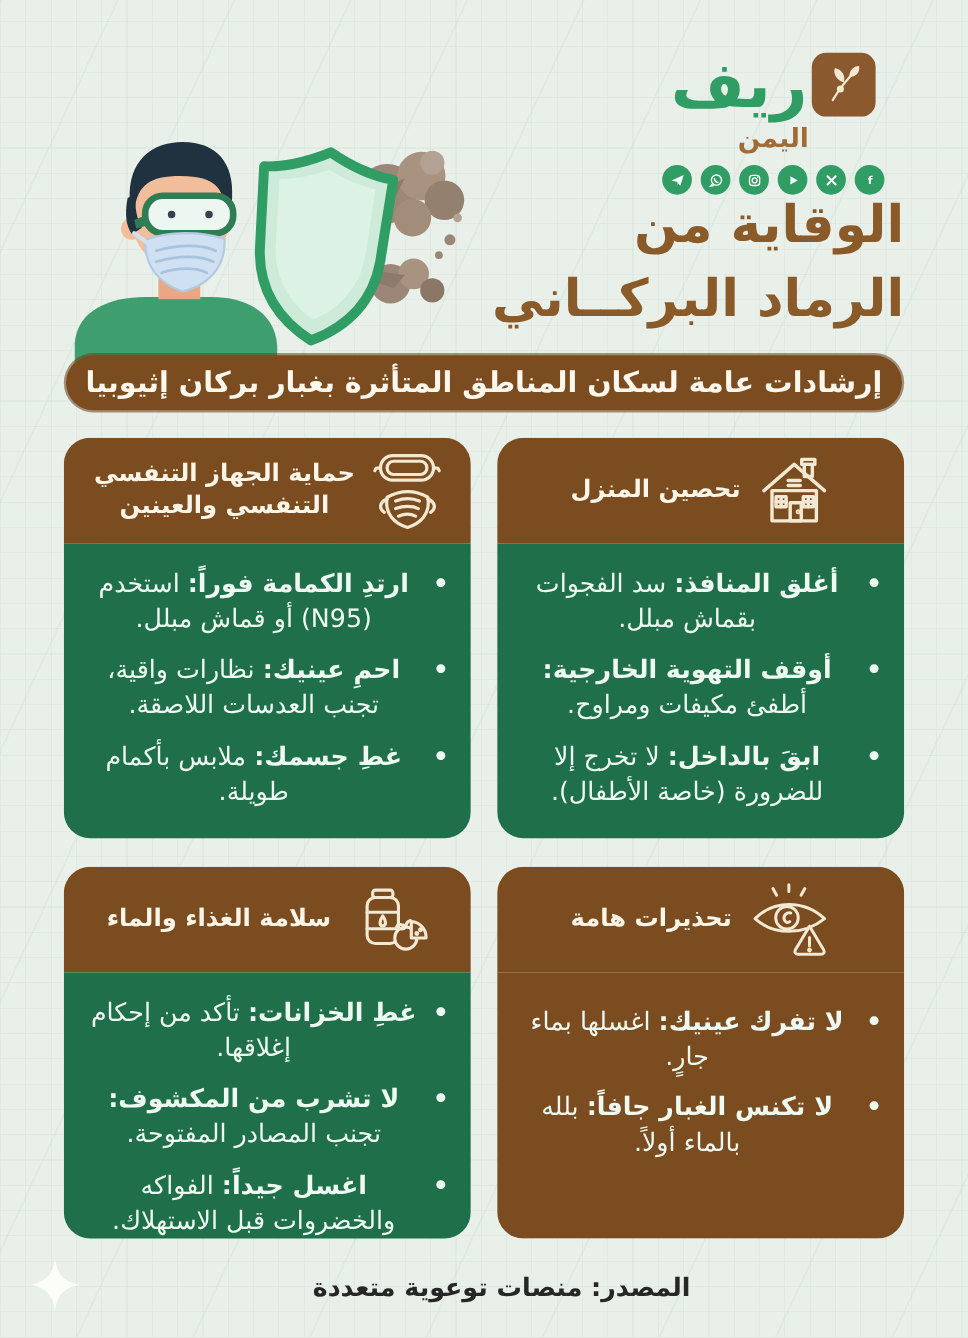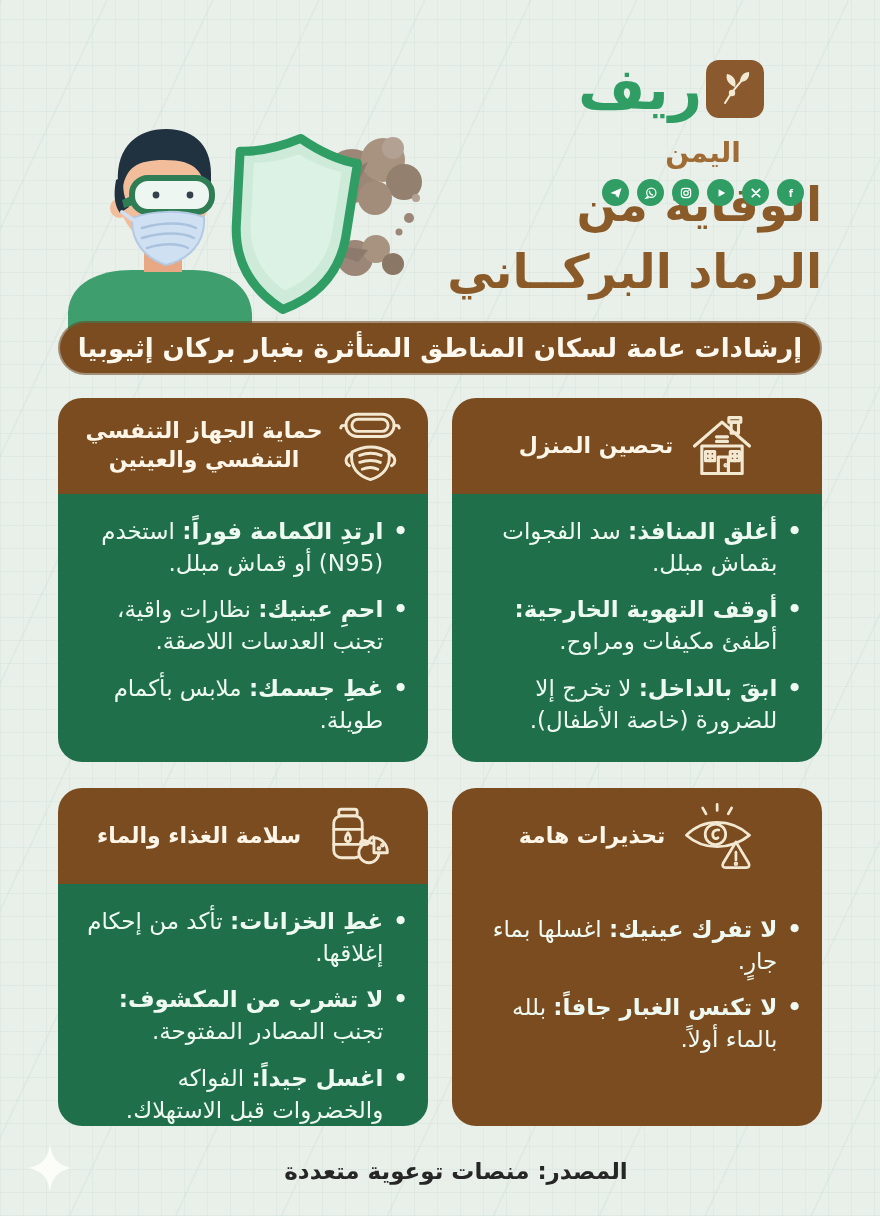--- a/index.html
+++ b/index.html
@@ -7,24 +7,24 @@
   .page{
     position:relative; width:880px; height:1216px; margin:0 auto; overflow:hidden;
     background-color:#e9efe9;
     background-image:
       repeating-linear-gradient(90deg, rgba(170,205,195,.14) 0 1px, transparent 1px 23px),
       repeating-linear-gradient(0deg, rgba(170,205,195,.14) 0 1px, transparent 1px 23px),
       repeating-linear-gradient(115deg, rgba(150,195,185,.10) 0 2px, transparent 2px 96px);
   }
   
   .logo{ position:absolute; top:48px; right:52px; width:250px; text-align:center; z-index:3; }
-  .logo-row{ display:flex; align-items:center; justify-content:flex-end; gap:4px;margin-top:12px; }
+  .logo-row{ display:flex; align-items:center; justify-content:center; gap:4px; }
   .logo-badge{ width:58px; height:58px; background:#8a5a2e; border-radius:13px; display:flex; align-items:center; justify-content:center; }
   .logo-name{ font-size:58px; font-weight:bold; color:#2f9d64; line-height:1; }
-  .logo-sub{ font-size:28px; font-weight:bold; color:#a06c35; margin-top:18px; }
+  .logo-sub{ font-size:24px; font-weight:bold; color:#a06c35; margin-top:6px; }
   .social-row{ display:flex; justify-content:center; gap:8px; margin-top:10px; }
   .soc{ width:27px; height:27px; border-radius:50%; background:#2f9d64; display:flex; align-items:center; justify-content:center; }
   
   .illus{ position:absolute; top:118px; left:52px; width:372px; height:222px; z-index:1; }
   
   .title{ position:absolute; top:172px; right:58px; width:430px; text-align:right;
           color:#8a5a28; font-weight:bold; font-size:47px; line-height:1.42; z-index:2; }
   
   .banner{ position:absolute; top:323px; left:60px; right:60px; height:50px; z-index:4;
            background:#7a4c20; border-radius:27px; display:flex; align-items:center; justify-content:center;
@@ -32,21 +32,21 @@
   
   .cards{ position:absolute; top:398px; right:58px; width:764px; z-index:2;
           display:grid; grid-template-columns:1fr 1fr; grid-template-rows:364px 338px; gap:26px 24px; }
   .card{ border-radius:24px; overflow:hidden; display:flex; flex-direction:column; }
   .card-header{ background:#7a4c20; min-height:96px; display:flex; align-items:center; justify-content:center;
                 gap:16px; padding:10px 18px; color:#fdf6e8; }
   .card-title{ font-size:22px; font-weight:bold; text-align:center; line-height:1.3; }
   .card-body{ background:#1e6f4a; flex:1; padding:22px 20px 14px; color:#eef9f1; font-size:23px; }
   .card.brown .card-body{ background:#7a4c20; padding-top:30px; }
   .hicon{ flex:0 0 auto; display:flex; align-items:center; }
-  .bullet{ display:flex; gap:10px; margin-bottom:15px; line-height:1.38; }
+  .bullet{ display:flex; gap:10px; margin-bottom:15px; line-height:1.38;text-align:center; }
   .bullet::before{ content:"•"; font-weight:bold; }
   .lead{ font-weight:bold; }
   
   .footer{ position:absolute; bottom:32px; left:0; right:0; text-align:center;
            color:#262626; font-size:23px; font-weight:bold; z-index:2;margin-left:32px; }
   .sparkle{ position:absolute; bottom:24px; left:28px; z-index:2; }
   svg{ display:block; }
 </style>
 </head>
 <body>

